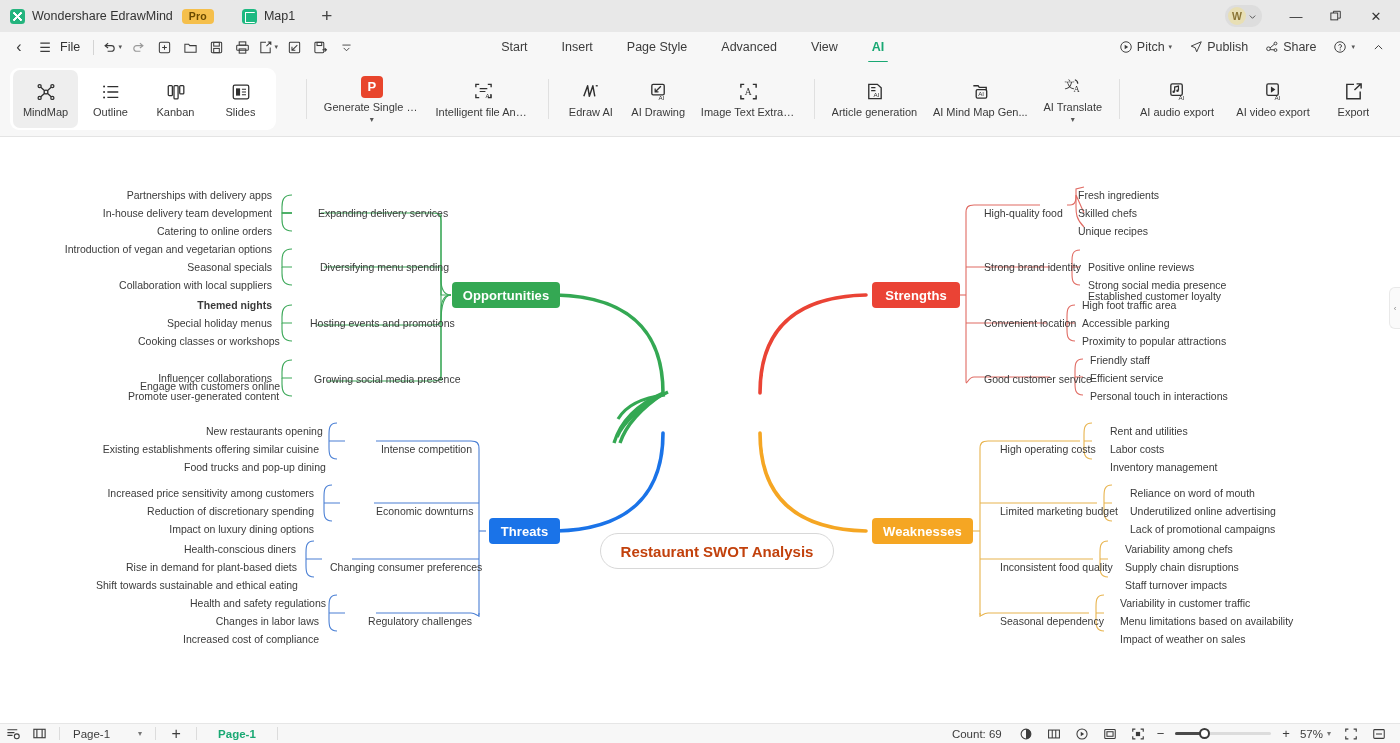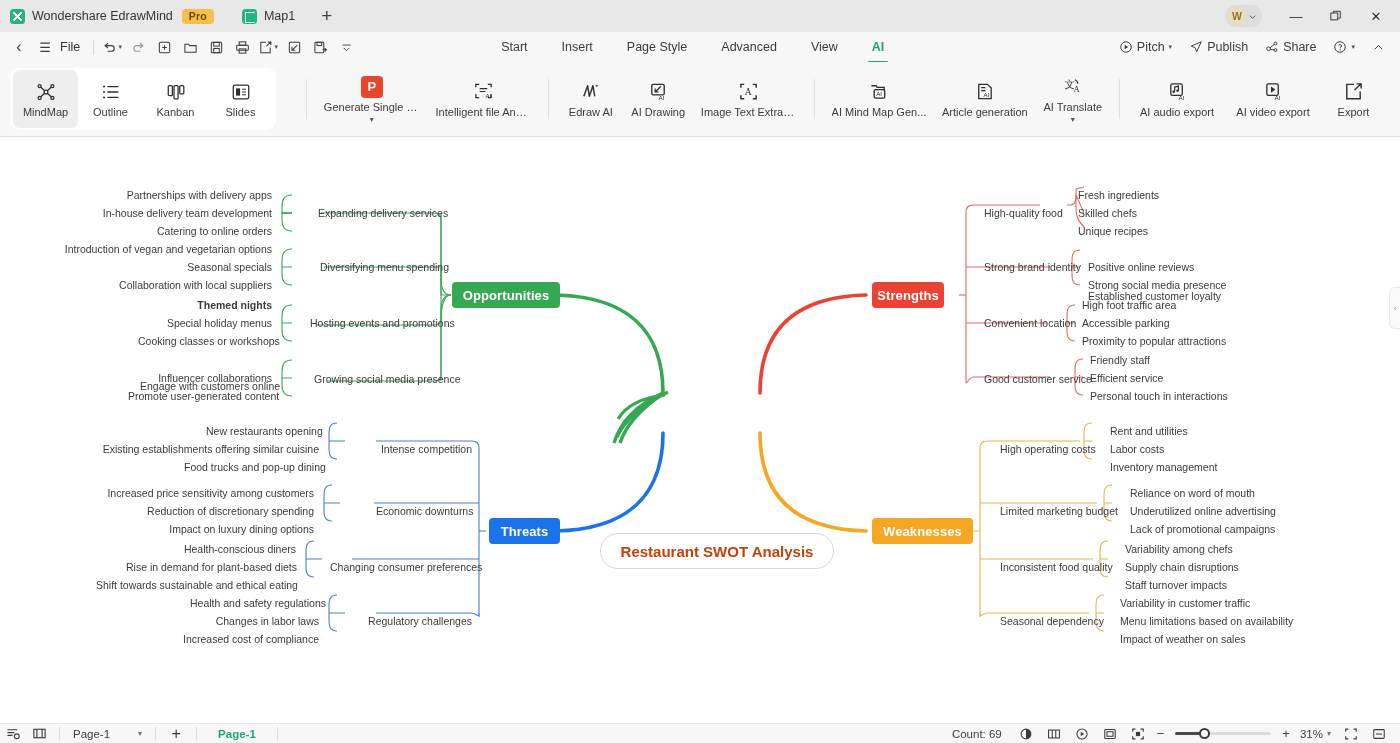--- a/index.html
+++ b/index.html
@@ -406,37 +406,37 @@
           </svg>
       </span>
       <span class="tool-label">Image Text Extracti...</span>
     </div>
 
     <div class="rb-sep"></div>
 
     <div class="tool wide">
       <span class="tool-ico">
         <svg width="21" height="21" viewBox="0 0 22 22">
+            <path d="M5 3.5 H14 L18 7.2 V18.5 H5 z" fill="none" stroke="#2f2f2f" stroke-width="1.4"></path>
+            <path d="M7.5 7 H12 M7.5 10 H12" stroke="#2f2f2f" stroke-width="1.3"></path>
+            <text x="10" y="16.5" font-size="6.5" fill="#2f2f2f" font-family="sans-serif">AI</text>
+          </svg>
+      </span>
+      <span class="tool-label">Article generation</span>
+    </div>
+
+    <div class="tool wide">
+      <span class="tool-ico">
+        <svg width="21" height="21" viewBox="0 0 22 22">
             <path d="M3.5 5 h5 l1.2 1.6 H17 V10" fill="none" stroke="#2f2f2f" stroke-width="1.4"></path>
             <rect x="6.5" y="9" width="11" height="9" rx="1.4" fill="none" stroke="#2f2f2f" stroke-width="1.4"></rect>
             <text x="8.6" y="16" font-size="6.5" fill="#2f2f2f" font-family="sans-serif">AI</text>
           </svg>
       </span>
       <span class="tool-label">AI Mind Map Gen...</span>
-    </div>
-
-    <div class="tool wide">
-      <span class="tool-ico">
-        <svg width="21" height="21" viewBox="0 0 22 22">
-            <path d="M5 3.5 H14 L18 7.2 V18.5 H5 z" fill="none" stroke="#2f2f2f" stroke-width="1.4"></path>
-            <path d="M7.5 7 H12 M7.5 10 H12" stroke="#2f2f2f" stroke-width="1.3"></path>
-            <text x="10" y="16.5" font-size="6.5" fill="#2f2f2f" font-family="sans-serif">AI</text>
-          </svg>
-      </span>
-      <span class="tool-label">Article generation</span>
     </div>
 
     <div class="tool">
       <span class="tool-ico">
         <svg width="21" height="21" viewBox="0 0 22 22">
             <text x="2.5" y="13" font-size="11" fill="#2f2f2f" font-family="serif">文</text>
             <text x="12" y="17" font-size="9" fill="#2f2f2f" font-family="serif">A</text>
             <path d="M13.5 4 q3 1 3 4" fill="none" stroke="#2f2f2f" stroke-width="1.2"></path>
           </svg>
       </span>
@@ -577,21 +577,21 @@
         <path d="M1084 304 L1092 304 M1092 286 C1084 286 1084 292 1084 298 L1084 304 L1092 304 M1084 304 L1084 310 C1084 316 1084 322 1092 322"></path>
         <path d="M1104 366 L1112 366 M1112 348 C1104 348 1104 354 1104 360 L1104 366 L1112 366 M1104 366 L1104 372 C1104 378 1104 384 1112 384"></path>
         <path d="M1100 422 L1108 422 M1108 404 C1100 404 1100 410 1100 416 L1100 422 L1108 422 M1100 422 L1100 428 C1100 434 1100 440 1108 440"></path>
         <path d="M1096 476 L1104 476 M1104 458 C1096 458 1096 464 1096 470 L1096 476 L1104 476 M1096 476 L1096 482 C1096 488 1096 494 1104 494"></path>
       </g>
     </svg>
 
     <div class="central">Restaurant SWOT Analysis</div>
 
     <div class="branch-node" style="left:452px; top:145px; width:108px; background:#34a853;">Opportunities</div>
-    <div class="branch-node" style="left:872px; top:145px; width:72px; background:#ea4335;">Strengths</div>
+    <div class="branch-node" style="left:872px; top:145px; width:88px; background:#ea4335;">Strengths</div>
     <div class="branch-node" style="left:489px; top:381px; width:71px; background:#1a73e8;">Threats</div>
     <div class="branch-node" style="left:872px; top:381px; width:101px; background:#f5a623;">Weaknesses</div>
 
     <div class="node-text r" style="left:318px; top:70px; width:116px;">Expanding delivery services</div>
     <div class="node-text r" style="left:120px; top:52px; width:152px;">Partnerships with delivery apps</div>
     <div class="node-text r" style="left:96px; top:70px; width:176px;">In-house delivery team development</div>
     <div class="node-text r" style="left:130px; top:88px; width:142px;">Catering to online orders</div>
 
     <div class="node-text r" style="left:320px; top:124px; width:114px;">Diversifying menu spending</div>
     <div class="node-text r" style="left:62px; top:106px; width:210px;">Introduction of vegan and vegetarian options</div>
@@ -727,21 +727,21 @@
             <path d="M2 5.4 V2.4 H5 M11 2.4 H14 V5.4 M14 10.6 V13.6 H11 M5 13.6 H2 V10.6" fill="none" stroke="#3c3c3c" stroke-width="1.3"></path>
             <rect x="5.6" y="5.6" width="4.8" height="4.8" fill="#3c3c3c"></rect>
           </svg>
       </div>
       <span style="padding:0 4px;font-size:13px;">−</span>
       <div class="zoom-track">
         <div class="zoom-fill"></div>
         <div class="zoom-knob"></div>
       </div>
       <span style="padding:0 4px;font-size:13px;">+</span>
-      <span style="padding-left:4px;">31%</span>
+      <span style="padding-left:4px;">57%</span>
       <span style="font-size:8px;color:#777;padding:0 5px 0 2px;">▾</span>
       <div class="sb-icon">
         <svg width="14" height="14" viewBox="0 0 16 16">
             <path d="M2 5.4 V2.4 H5 M11 2.4 H14 V5.4 M14 10.6 V13.6 H11 M5 13.6 H2 V10.6" fill="none" stroke="#3c3c3c" stroke-width="1.3"></path>
           </svg>
       </div>
       <div class="sb-icon">
         <svg width="14" height="14" viewBox="0 0 16 16">
             <rect x="2" y="3" width="12" height="10" rx="1" fill="none" stroke="#3c3c3c" stroke-width="1.2"></rect>
             <path d="M4.6 8 H11.4" stroke="#3c3c3c" stroke-width="1.2"></path>

